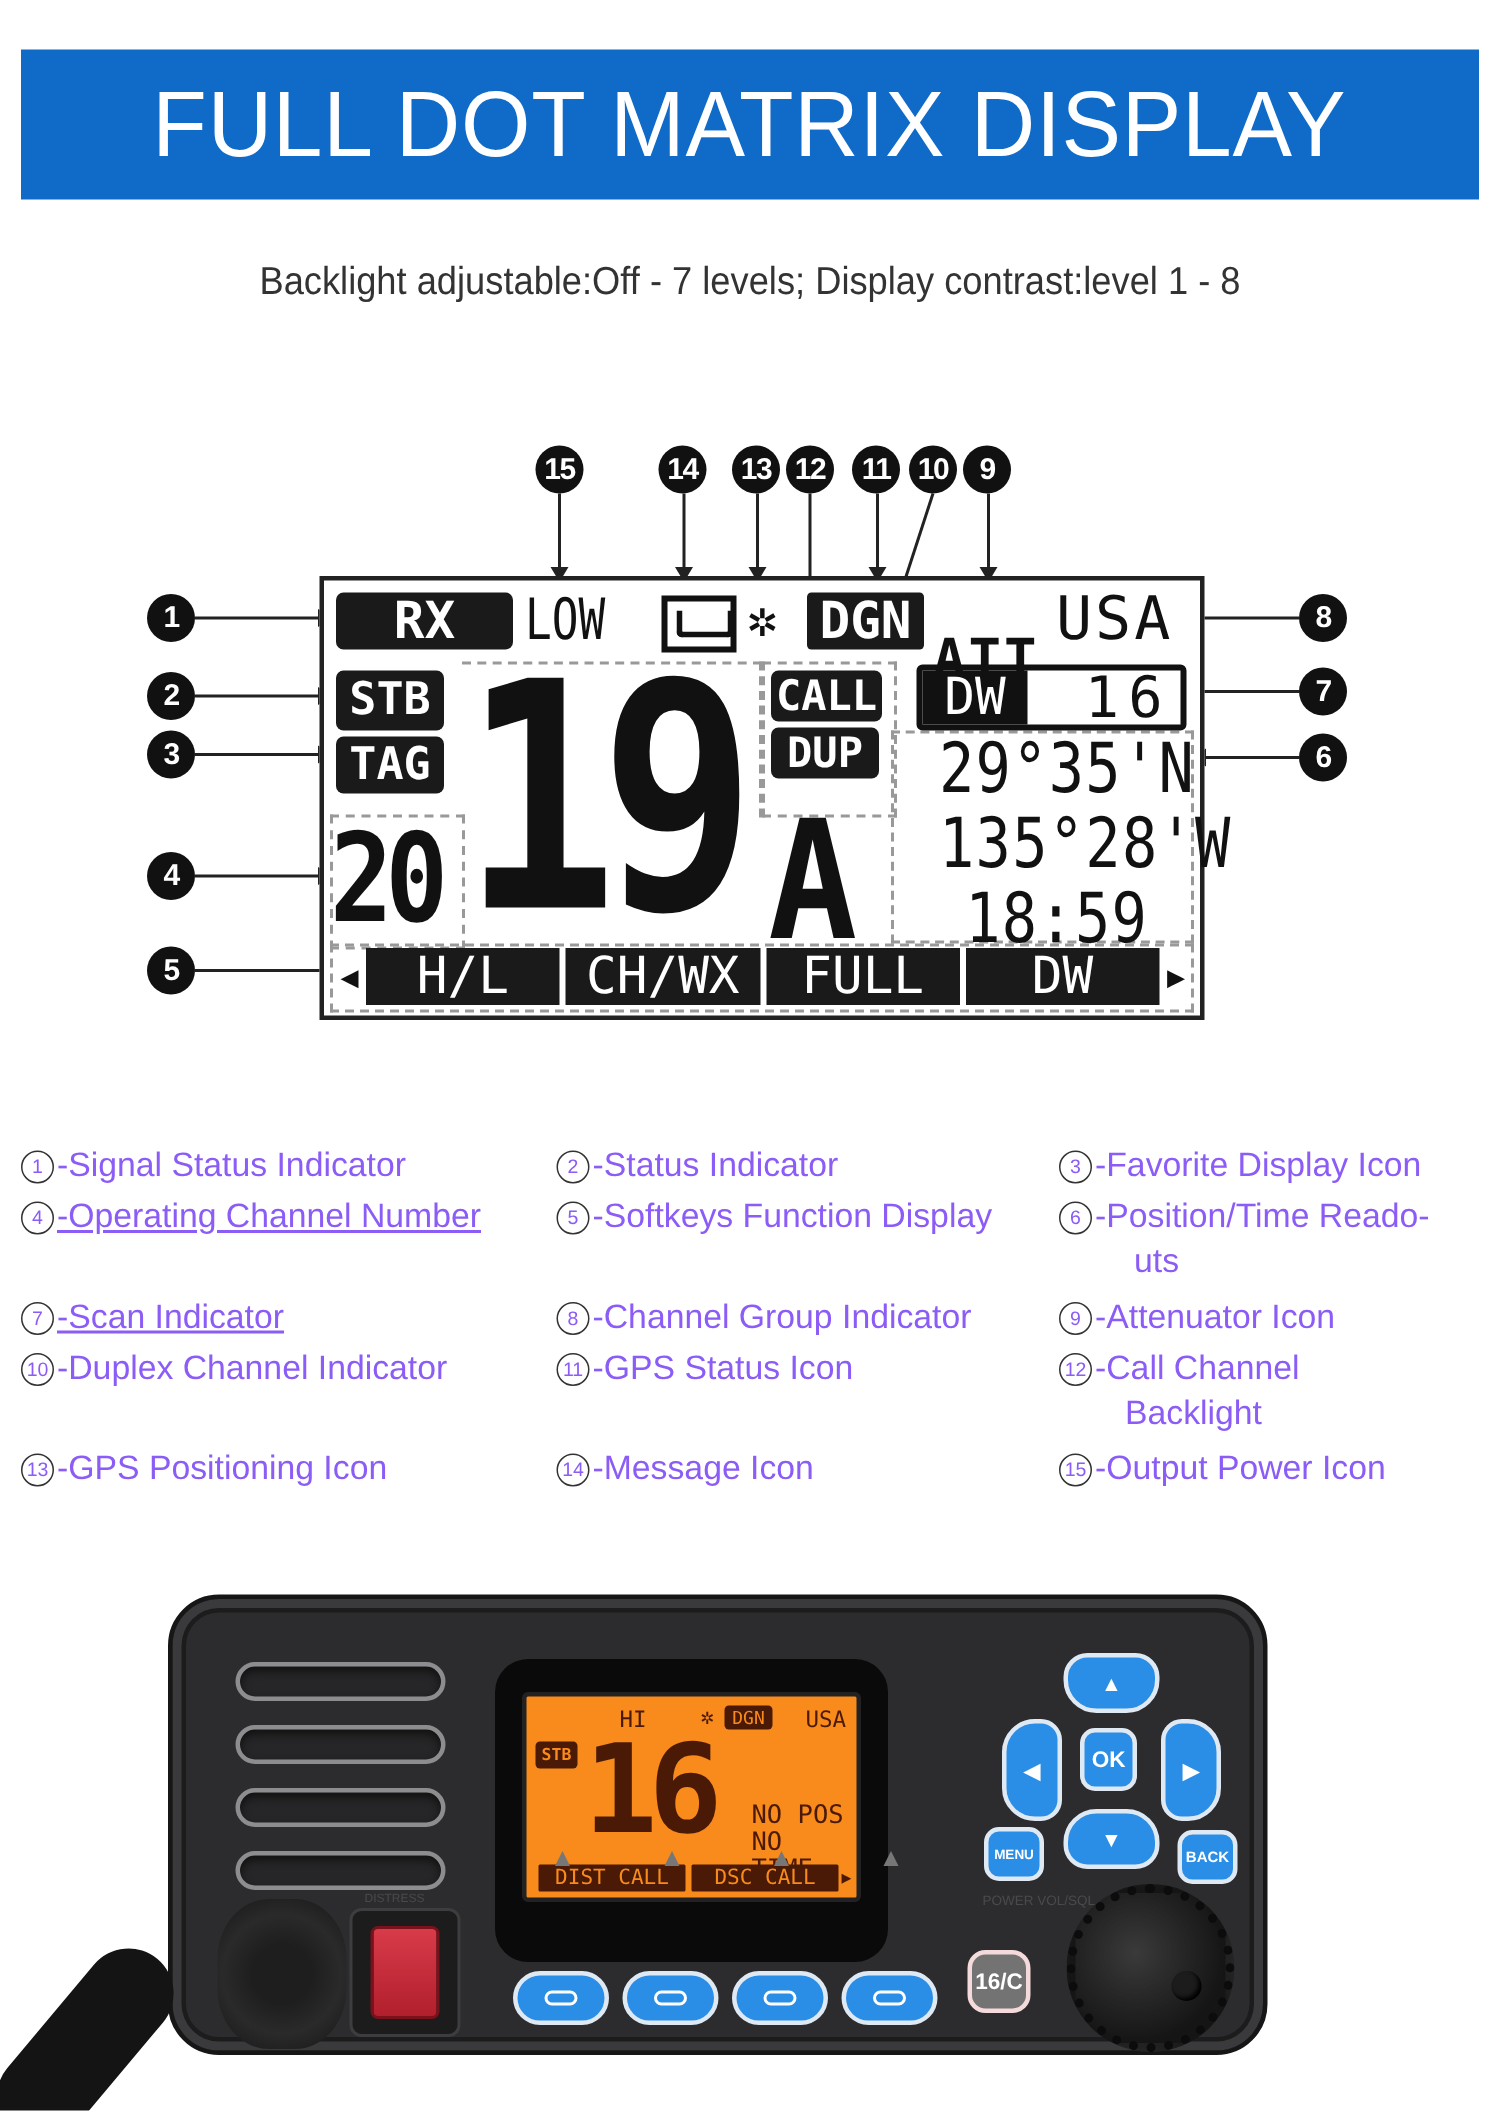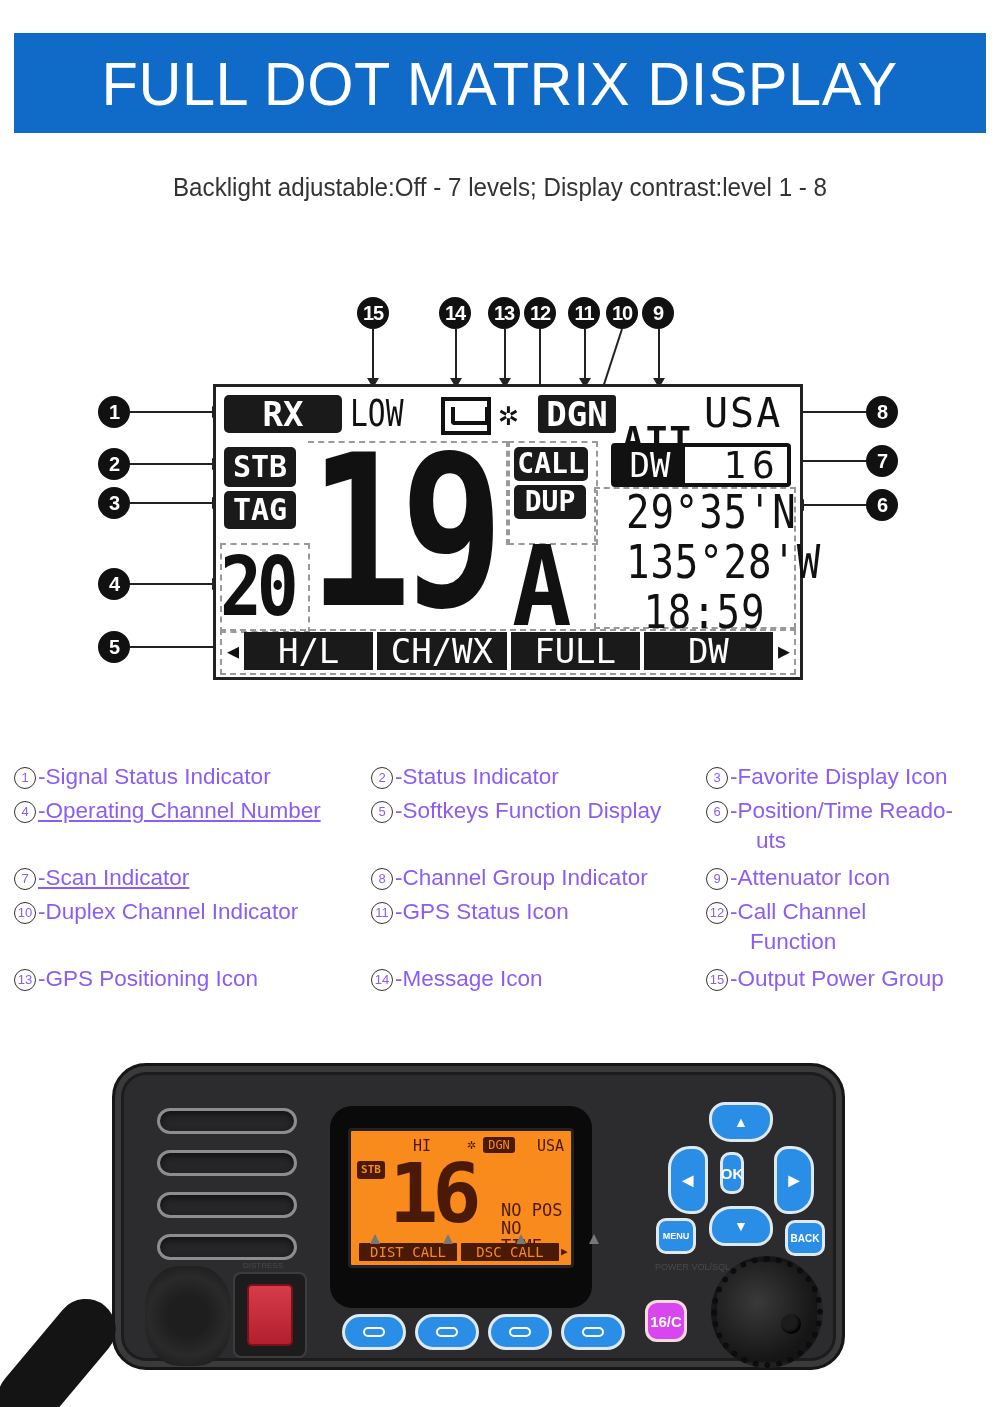--- a/index.html
+++ b/index.html
@@ -79,21 +79,21 @@
   .scr { position: absolute; }
   .scr-inv { background: #4a1a06; color: #f98a1c; border-radius: 3px; text-align: center; }
   .sk-tri { position: absolute; top: 168px; width: 0; height: 0; border-left: 5px solid transparent;
     border-right: 5px solid transparent; border-bottom: 10px solid #777; }
   .soft-btn { position: absolute; top: 248px; width: 64px; height: 36px; border-radius: 18px;
     background: #2b8ee6; border: 3px solid #dfe9f3; display: flex; align-items: center; justify-content: center; }
   .soft-btn span { width: 22px; height: 10px; border: 2px solid #fff; border-radius: 6px; }
   .nav-btn { position: absolute; background: #2b8ee6; border: 3px solid #dfe9f3; color: #fff;
     display: flex; align-items: center; justify-content: center; font-weight: bold; }
   .ch16 { position: absolute; left: 530px; top: 234px; width: 42px; height: 42px; border-radius: 12px;
-    background: #d946ef; border: 3px solid #f4dada; color: #fff; font-size: 15px; font-weight: bold;
+    background: #737373; border: 3px solid #f4dada; color: #fff; font-size: 15px; font-weight: bold;
     display: flex; align-items: center; justify-content: center; }
   .knob { position: absolute; left: 596px; top: 190px; width: 112px; height: 112px; border-radius: 50%;
     background: radial-gradient(circle at 40% 40%, #3a3a3a, #151515 70%); border: 6px dotted #0c0c0c; }
   .knob-dot { position: absolute; left: 64px; top: 52px; width: 20px; height: 20px; border-radius: 50%;
     background: #1c1c1c; box-shadow: inset -2px -2px 3px #000; }
   .power-label { position: absolute; left: 540px; top: 196px; font-size: 9px; color: #4a4a4c; line-height: 10px; }
   .mic-jack { position: absolute; left: 30px; top: 200px; width: 86px; height: 100px; border-radius: 40%;
     background: radial-gradient(circle, #1e1e1e 30%, #2a2a2a 60%, #151515 100%); }
   .cable { position: absolute; left: -40px; top: 240px; width: 60px; height: 150px; background: #141414;
     border-radius: 30px; transform: rotate(40deg); transform-origin: top; }
@@ -210,25 +210,25 @@
   <div class="lg-item" style="left:0;top:34px;text-decoration:underline;"><span class="num">4</span><span>-Operating Channel Number</span></div>
   <div class="lg-item" style="left:357px;top:34px;"><span class="num">5</span><span>-Softkeys Function Display</span></div>
   <div class="lg-item" style="left:692px;top:34px;"><span class="num">6</span><span>-Position/Time Reado-</span><br><span style="padding-left:50px;">uts</span></div>
 
   <div class="lg-item" style="left:0;top:101px;text-decoration:underline;"><span class="num">7</span><span>-Scan Indicator</span></div>
   <div class="lg-item" style="left:357px;top:101px;"><span class="num">8</span><span>-Channel Group Indicator</span></div>
   <div class="lg-item" style="left:692px;top:101px;"><span class="num">9</span><span>-Attenuator Icon</span></div>
 
   <div class="lg-item" style="left:0;top:135px;"><span class="num">10</span><span>-Duplex Channel Indicator</span></div>
   <div class="lg-item" style="left:357px;top:135px;"><span class="num">11</span><span>-GPS Status Icon</span></div>
-  <div class="lg-item" style="left:692px;top:135px;"><span class="num">12</span><span>-Call Channel</span><br><span style="padding-left:44px;">Function</span></div>
+  <div class="lg-item" style="left:692px;top:135px;"><span class="num">12</span><span>-Call Channel</span><br><span style="padding-left:44px;">Backlight</span></div>
 
   <div class="lg-item" style="left:0;top:202px;"><span class="num">13</span><span>-GPS Positioning Icon</span></div>
   <div class="lg-item" style="left:357px;top:202px;"><span class="num">14</span><span>-Message Icon</span></div>
-  <div class="lg-item" style="left:692px;top:202px;"><span class="num">15</span><span>-Output Power Group</span></div>
+  <div class="lg-item" style="left:692px;top:202px;"><span class="num">15</span><span>-Output Power Icon</span></div>
 </div>
 
 <div class="radio">
   <div class="grill" style="top:42px;"></div>
   <div class="grill" style="top:84px;"></div>
   <div class="grill" style="top:126px;"></div>
   <div class="grill" style="top:168px;"></div>
 
   <div class="screen-bezel">
     <div class="screen">
@@ -258,21 +258,21 @@
     </div>
   <div class="soft-btn" style="left:373px;">
       <span></span>
     </div>
   <div class="soft-btn" style="left:446px;">
       <span></span>
     </div>
 
   <div class="nav-btn" style="left:594px;top:36px;width:64px;height:40px;border-radius:16px 16px 22px 22px;font-size:14px;">▲</div>
   <div class="nav-btn" style="left:553px;top:80px;width:40px;height:68px;border-radius:22px 14px 14px 22px;font-size:14px;">◀</div>
-  <div class="nav-btn" style="left:605px;top:86px;width:24px;height:42px;border-radius:10px;font-size:15px;">OK</div>
+  <div class="nav-btn" style="left:605px;top:86px;width:38px;height:42px;border-radius:10px;font-size:15px;">OK</div>
   <div class="nav-btn" style="left:659px;top:80px;width:40px;height:68px;border-radius:14px 22px 22px 14px;font-size:14px;">▶</div>
   <div class="nav-btn" style="left:594px;top:140px;width:64px;height:40px;border-radius:22px 22px 16px 16px;font-size:14px;">▼</div>
   <div class="nav-btn" style="left:541px;top:152px;width:40px;height:36px;border-radius:10px;font-size:9px;">MENU</div>
   <div class="nav-btn" style="left:670px;top:154px;width:40px;height:36px;border-radius:10px;font-size:10px;">BACK</div>
 
   <div class="power-label">POWER VOL/SQL</div>
   <div class="ch16">16/C</div>
   <div class="knob">
       <div class="knob-dot"></div>
     </div>

